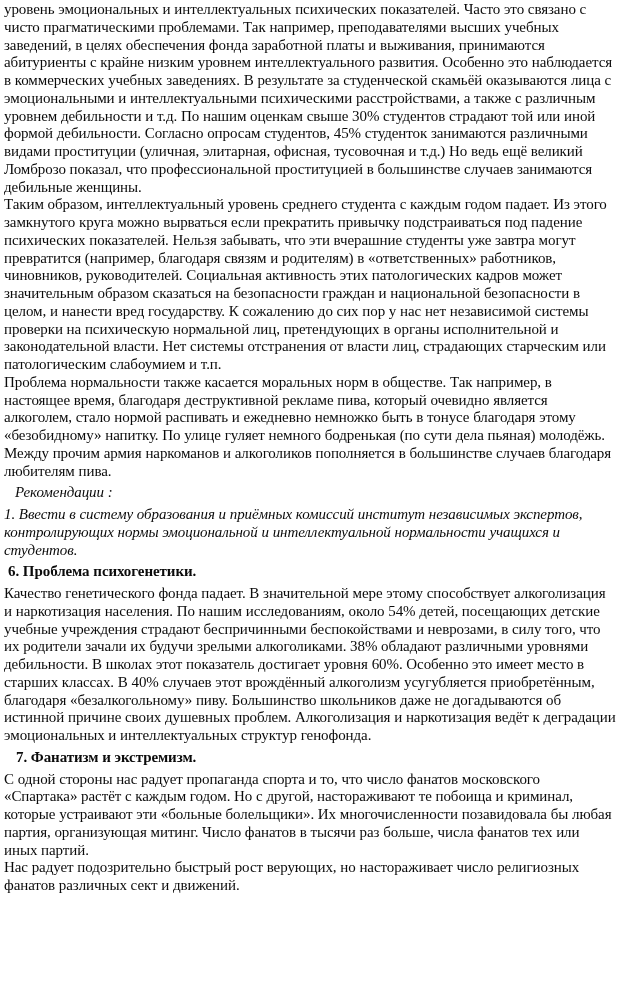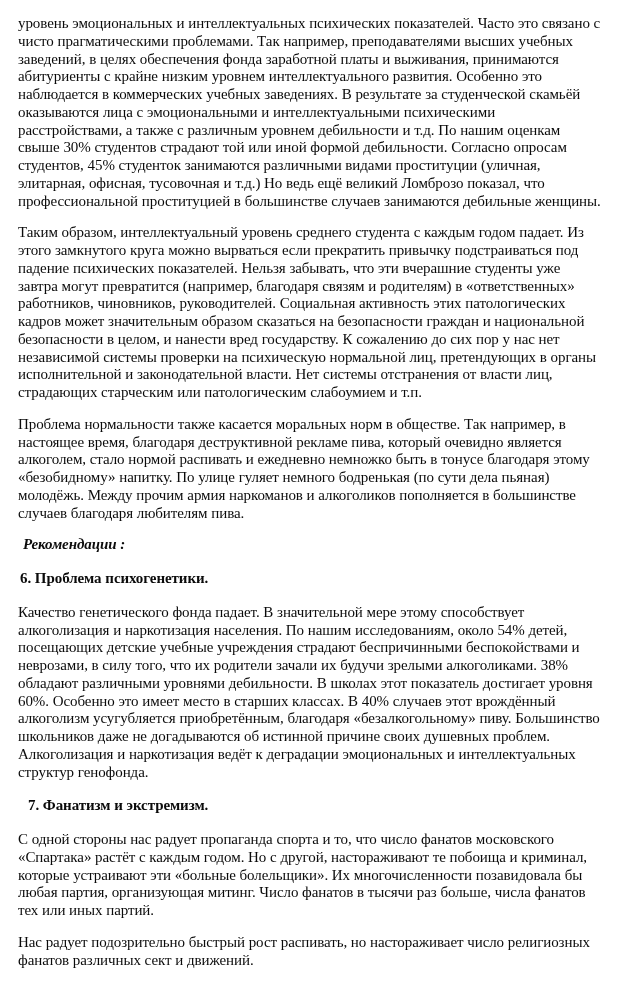--- a/index.html
+++ b/index.html
@@ -16,43 +16,44 @@
     height: 996px;
     padding: 1px 4px 0 4px;
     font-family: "Liberation Serif", serif;
     font-size: 15px;
     line-height: 17.75px;
     letter-spacing: -0.08px;
     color: #0b0b0b;
     text-align: left;
     word-spacing: 0.1px;
   }
-  .para { margin: 14px; }
+  .para { margin: 0; }
   .heading {
-    margin: 16px;
+    margin: 4px;
     font-weight: bold;
   }
   .heading.indent { text-indent: 8px; font-family: Liberation Serif, serif; }
   .rec-heading {
-    margin: 12px;
-    font-weight: bold;
+    margin: 4px;
+    font-weight: normal;
     font-style: italic;
     text-indent: 7px;
   }
   .rec {
     margin: 0;
     font-style: italic;
   }
 </style>
 </head>
 <body>
 
 <div class="page">
   <p class="para">уровень эмоциональных и интеллектуальных психических показателей. Часто это связано с чисто прагматическими проблемами. Так например, преподавателями высших учебных заведений, в целях обеспечения фонда заработной платы и выживания, принимаются абитуриенты с крайне низким уровнем интеллектуального развития. Особенно это наблюдается в коммерческих учебных заведениях. В результате за студенческой скамьёй оказываются лица с эмоциональными и интеллектуальными психическими расстройствами, а также с различным уровнем дебильности и т.д. По нашим оценкам свыше 30% студентов страдают той или иной формой дебильности. Согласно опросам студентов, 45% студенток занимаются различными видами проституции (уличная, элитарная, офисная, тусовочная и т.д.) Но ведь ещё великий Ломброзо показал, что профессиональной проституцией в большинстве случаев занимаются дебильные женщины.</p>
   <p class="para">Таким образом, интеллектуальный уровень среднего студента с каждым годом падает. Из этого замкнутого круга можно вырваться если прекратить привычку подстраиваться под падение психических показателей. Нельзя забывать, что эти вчерашние студенты уже завтра могут превратится (например, благодаря связям и родителям) в «ответственных» работников, чиновников, руководителей. Социальная активность этих патологических кадров может значительным образом сказаться на безопасности граждан и национальной безопасности в целом, и нанести вред государству. К сожалению до сих пор у нас нет независимой системы проверки на психическую нормальной лиц, претендующих в органы исполнительной и законодательной власти. Нет системы отстранения от власти лиц, страдающих старческим или патологическим слабоумием и т.п.</p>
   <p class="para">Проблема нормальности также касается моральных норм в обществе. Так например, в настоящее время, благодаря деструктивной рекламе пива, который очевидно является алкоголем, стало нормой распивать и ежедневно немножко быть в тонусе благодаря этому «безобидному» напитку. По улице гуляет немного бодренькая (по сути дела пьяная) молодёжь. Между прочим армия наркоманов и алкоголиков пополняется в большинстве случаев благодаря любителям пива.</p>
   <p class="rec-heading">Рекомендации :</p>
+  <p class="rec">1. Ввести в систему образования и приёмных комиссий институт независимых экспертов, контролирующих нормы эмоциональной и интеллектуальной нормальности учащихся и студентов.</p>
   <p class="heading">6. Проблема психогенетики.</p>
   <p class="para">Качество генетического фонда падает. В значительной мере этому способствует алкоголизация и наркотизация населения. По нашим исследованиям, около 54% детей, посещающих детские учебные учреждения страдают беспричинными беспокойствами и неврозами, в силу того, что их родители зачали их будучи зрелыми алкоголиками. 38% обладают различными уровнями дебильности. В школах этот показатель достигает уровня 60%. Особенно это имеет место в старших классах. В 40% случаев этот врождённый алкоголизм усугубляется приобретённым, благодаря «безалкогольному» пиву. Большинство школьников даже не догадываются об истинной причине своих душевных проблем. Алкоголизация и наркотизация ведёт к деградации эмоциональных и интеллектуальных структур генофонда.</p>
   <p class="heading indent">7. Фанатизм и экстремизм.</p>
   <p class="para">С одной стороны нас радует пропаганда спорта и то, что число фанатов московского «Спартака» растёт с каждым годом. Но с другой, настораживают те побоища и криминал, которые устраивают эти «больные болельщики». Их многочисленности позавидовала бы любая партия, организующая митинг. Число фанатов в тысячи раз больше, числа фанатов тех или иных партий.</p>
-  <p class="para">Нас радует подозрительно быстрый рост распивать, но настораживает число религиозных фанатов различных сект и движений.</p>
+  <p class="para">Нас радует подозрительно быстрый рост верующих, но настораживает число религиозных фанатов различных сект и движений.</p>
 </div>
 
 </body></html>

